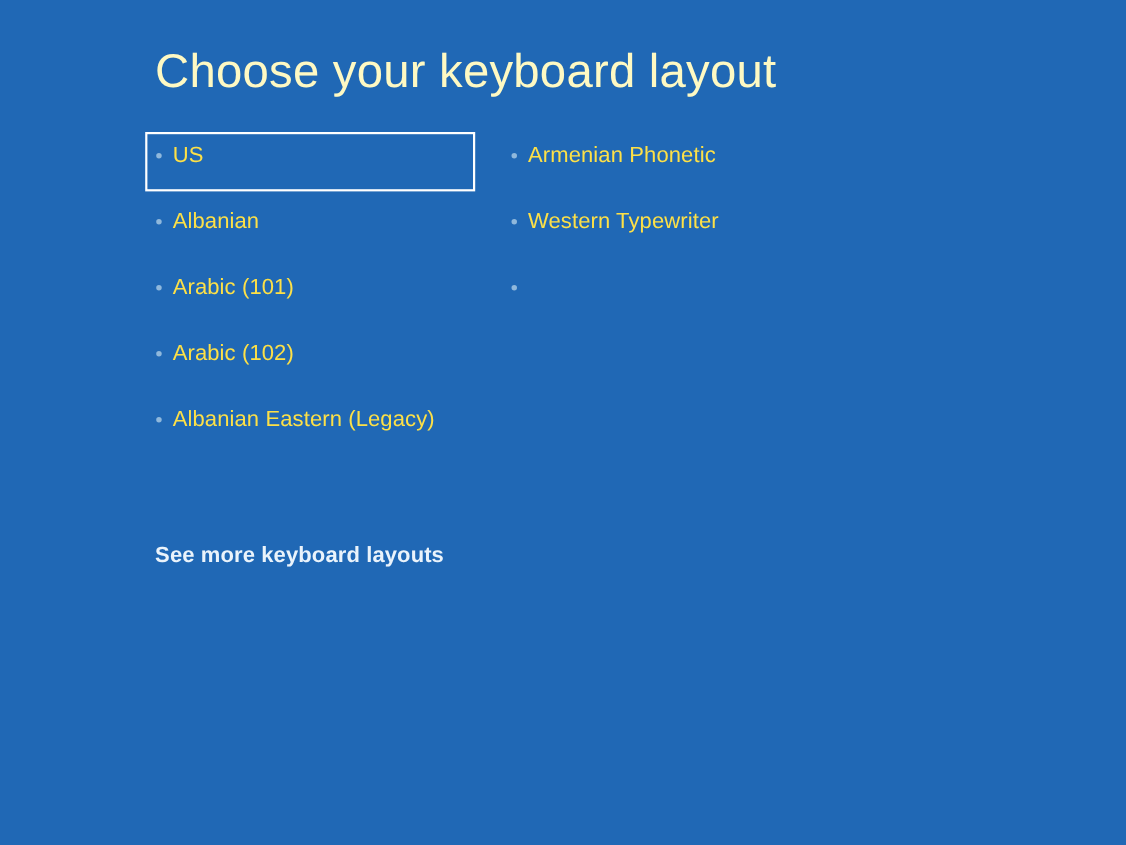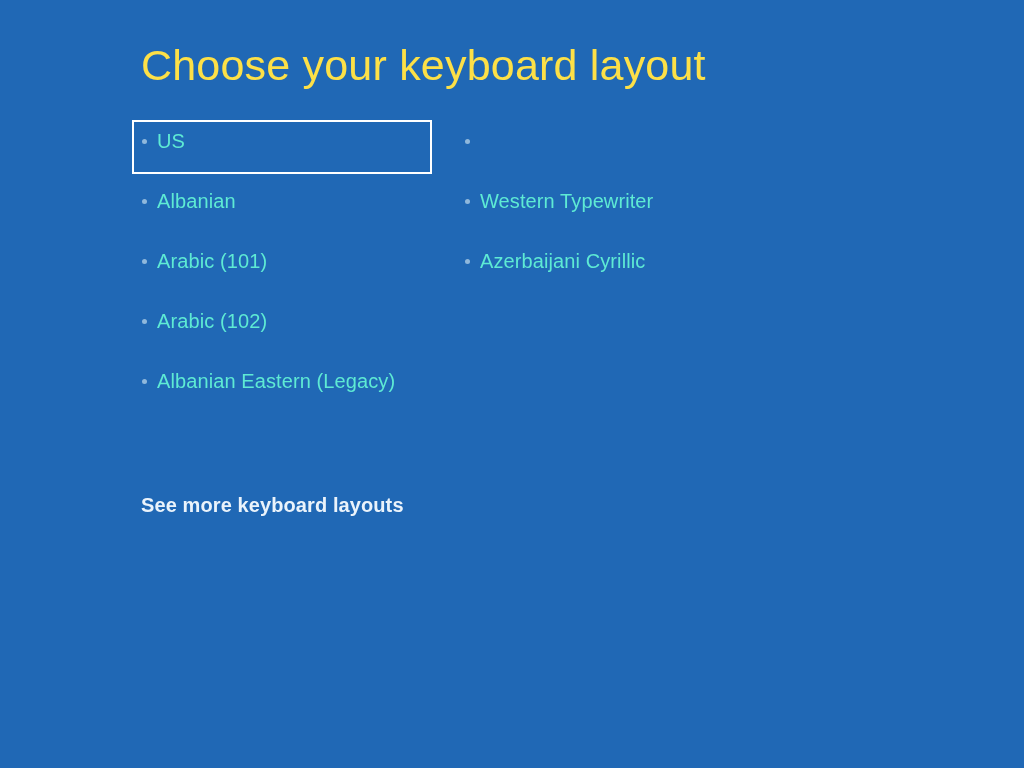--- a/index.html
+++ b/index.html
@@ -24,21 +24,21 @@
 
   
   #page-title {
     position: absolute;
     left: 141px;
     top: 38px;
     font-size: 43px;
     font-weight: 300;
     line-height: 54px;
     letter-spacing: 0.2px;
-    color: #fde047;
+    color: #fef9c3;
     white-space: nowrap;
   }
 
   
   #layout-list {
     position: absolute;
     left: 0;
     top: 0;
     width: 1024px;
     height: 768px;
@@ -74,21 +74,21 @@
     border-radius: 50%;
     background: #8fb8dc;
     margin-top: 11px;
     margin-right: 10px;
   }
 
   .layout-label {
     font-size: 20px;
     font-weight: 300;
     line-height: 26px;
-    color: #5eead4;
+    color: #fde047;
     letter-spacing: 0.1px;
     white-space: nowrap;
   }
 
   
   #see-more-link {
     position: absolute;
     left: 141px;
     top: 492px;
     font-size: 20px;
@@ -126,27 +126,27 @@
           <span class="layout-label">Arabic (102)</span>
         </div>
         <div class="layout-item">
           <span class="bullet"></span>
           <span class="layout-label">Albanian Eastern (Legacy)</span>
         </div>
       </div>
     <div class="column right">
         <div class="layout-item">
           <span class="bullet"></span>
+          <span class="layout-label">Armenian Phonetic</span>
         </div>
         <div class="layout-item">
           <span class="bullet"></span>
           <span class="layout-label">Western Typewriter</span>
         </div>
         <div class="layout-item">
           <span class="bullet"></span>
-          <span class="layout-label">Azerbaijani Cyrillic</span>
         </div>
       </div>
   </div>
 
   <div id="see-more-link">See more keyboard layouts</div>
 
 </div>
 
 </body></html>

